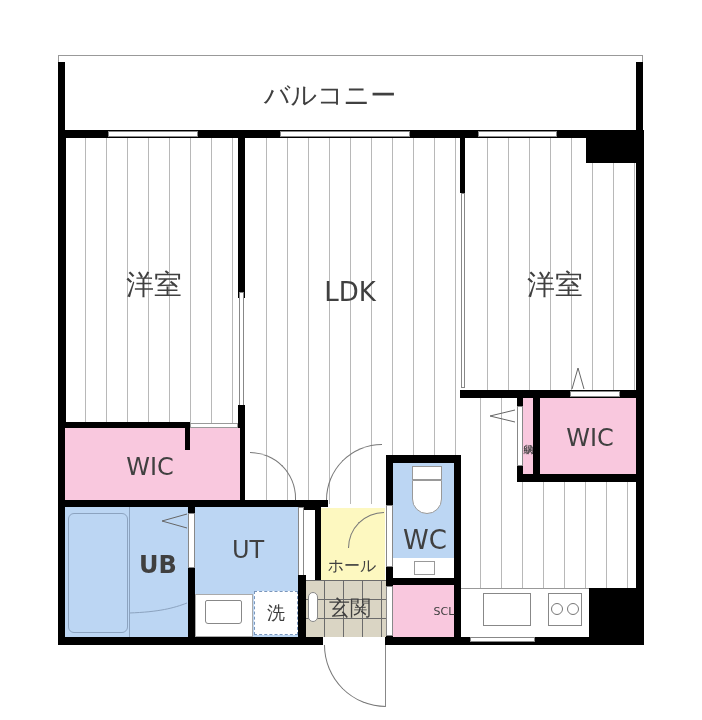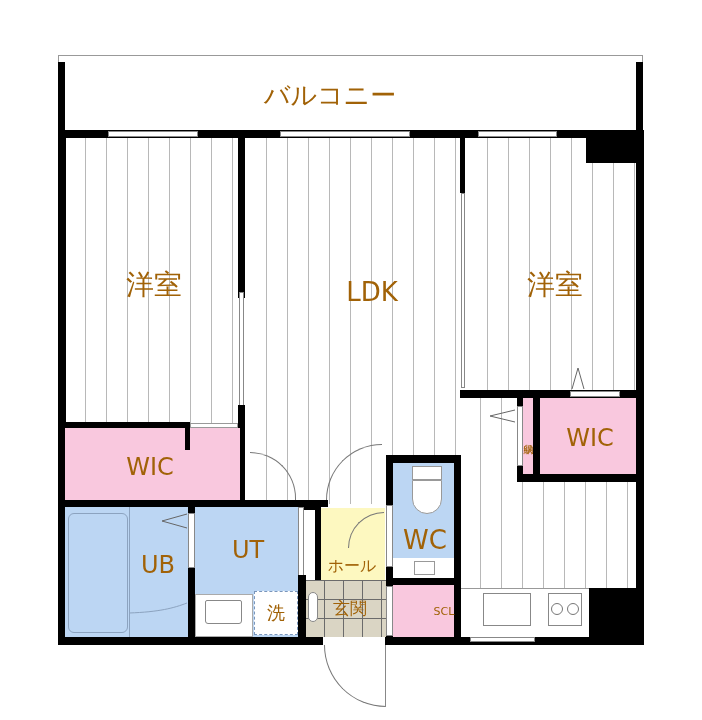--- a/index.html
+++ b/index.html
@@ -1,21 +1,21 @@
 <!DOCTYPE html>
 <html><head>
 <meta charset="utf-8">
 <style>
   html,body{margin:0;padding:0;background:#fff;}
   body{width:702px;height:720px;position:relative;overflow:hidden;font-family:"DejaVu Sans","Liberation Sans",sans-serif;}
   .abs{position:absolute;box-sizing:border-box;}
   .wall{position:absolute;background:#000;}
   .floor{position:absolute;background:#fff;
     background-image:repeating-linear-gradient(90deg, transparent 0, transparent 20px, #b8b8b8 20px, #b8b8b8 21px);}
-  .label{position:absolute;color:#a16207;white-space:nowrap;transform:translate(-50%,-50%);}
+  .label{position:absolute;color:#404040;white-space:nowrap;transform:translate(-50%,-50%);}
   .pink{background:#f9c8de;}
   .blue{background:#bcd6f3;}
   .yellow{background:#fdf8c0;}
   .tile{background:#dad5c4;
     background-image:repeating-linear-gradient(90deg, transparent 0, transparent 18px, #6b6b6b 18px, #6b6b6b 19px),
                      repeating-linear-gradient(0deg, transparent 0, transparent 18px, #6b6b6b 18px, #6b6b6b 19px);}
   .window{position:absolute;background:#fff;border:1px solid #888;box-sizing:border-box;}
   .arc{position:absolute;border:1px solid #777;box-sizing:border-box;}
   svg{position:absolute;overflow:visible;}
 </style>
@@ -77,21 +77,21 @@
 
 <div class="abs blue" style="left:65px;top:507px;width:123px;height:130px;"></div>
 <div class="abs" style="left:68px;top:513px;width:60px;height:120px;border:1px solid #8ca3bf;border-radius:6px;"></div>
 <div class="abs" style="left:129px;top:507px;width:1px;height:130px;background:#8ca3bf;"></div>
 <svg style="left:129px;top:598px;" width="60" height="20">
     <path d="M0,15 C30,14 45,10 58,5" fill="none" stroke="#8ca3bf" stroke-width="1"></path>
   </svg>
 <svg style="left:160px;top:513px;" width="28" height="16">
     <polyline points="27,1 2,8 27,15" fill="none" stroke="#666" stroke-width="1"></polyline>
   </svg>
-<div class="label" style="left:158px;top:565px;font-size:24px;">UB</div>
+<div class="label" style="left:158px;top:565px;font-size:24px;font-weight:bold;">UB</div>
 <div class="wall" style="left:188px;top:507px;width:7px;height:130px;"></div>
 <div class="abs" style="left:188px;top:513px;width:7px;height:55px;background:#fff;border:1px solid #888;"></div>
 
 <div class="abs blue" style="left:195px;top:507px;width:103px;height:130px;"></div>
 <div class="abs" style="left:195px;top:594px;width:58px;height:43px;background:#fff;border:1px solid #aaa;"></div>
 <div class="abs" style="left:205px;top:600px;width:37px;height:24px;border:1px solid #888;border-radius:2px 2px 3px 3px;"></div>
 <div class="abs" style="left:254px;top:591px;width:44px;height:44px;background:#fff;border:1px dashed #7a96bb;"></div>
 <div class="label" style="left:276px;top:613px;font-size:18px;">洗</div>
 <div class="label" style="left:248px;top:550px;font-size:24px;">UT</div>
 <div class="wall" style="left:188px;top:500px;width:140px;height:7px;"></div>
@@ -102,21 +102,21 @@
 <div class="arc" style="left:250px;top:452px;width:46px;height:48px;border-left:none;border-bottom:none;border-radius:0 48px 0 0;"></div>
 <div class="arc" style="left:326px;top:444px;width:56px;height:56px;border-right:none;border-bottom:none;border-radius:56px 0 0 0;"></div>
 
 <div class="abs yellow" style="left:320px;top:508px;width:65px;height:72px;"></div>
 <div class="wall" style="left:315px;top:505px;width:6px;height:132px;"></div>
 <div class="arc" style="left:348px;top:512px;width:36px;height:36px;border-right:none;border-bottom:none;border-radius:36px 0 0 0;"></div>
 <div class="label" style="left:352px;top:566px;font-size:16px;">ホール</div>
 
 <div class="abs tile" style="left:306px;top:580px;width:80px;height:57px;"></div>
 <div class="abs" style="left:308px;top:592px;width:10px;height:30px;background:#fff;border:1px solid #888;border-radius:5px;"></div>
-<div class="label" style="left:350px;top:608px;font-size:17px;">玄関</div>
+<div class="label" style="left:350px;top:608px;font-size:21px;">玄関</div>
 <div class="arc" style="left:324px;top:645px;width:62px;height:62px;border-top:none;border-right:none;border-radius:0 0 0 62px;"></div>
 <div class="abs" style="left:385px;top:645px;width:1px;height:62px;background:#888;"></div>
 
 <div class="wall" style="left:386px;top:455px;width:75px;height:190px;"></div>
 <div class="abs blue" style="left:393px;top:463px;width:61px;height:95px;"></div>
 <div class="abs" style="left:412px;top:466px;width:30px;height:14px;background:#fff;border:1px solid #999;"></div>
 <div class="abs" style="left:412px;top:480px;width:30px;height:34px;background:#fff;border:1px solid #999;border-radius:0 0 15px 15px;"></div>
 <div class="label" style="left:425px;top:540px;font-size:26px;">WC</div>
 <div class="abs" style="left:393px;top:558px;width:61px;height:20px;background:#fff;"></div>
 <div class="abs" style="left:414px;top:561px;width:21px;height:14px;border:1px solid #999;"></div>
@@ -127,14 +127,14 @@
 <div class="label" style="left:444px;top:611px;font-size:11px;">SCL</div>
 
 <div class="abs" style="left:461px;top:588px;width:128px;height:49px;background:#fff;border-top:1px solid #999;"></div>
 <div class="abs" style="left:483px;top:593px;width:48px;height:33px;border:1px solid #888;"></div>
 <div class="abs" style="left:548px;top:593px;width:34px;height:33px;border:1px solid #888;"></div>
 <div class="abs" style="left:551px;top:603px;width:12px;height:12px;border:1px solid #777;border-radius:50%;"></div>
 <div class="abs" style="left:567px;top:603px;width:12px;height:12px;border:1px solid #777;border-radius:50%;"></div>
 <div class="wall" style="left:589px;top:588px;width:50px;height:50px;"></div>
 
 <div class="label" style="left:154px;top:285px;font-size:28px;">洋室</div>
-<div class="label" style="left:372px;top:292px;font-size:26px;">LDK</div>
+<div class="label" style="left:350px;top:292px;font-size:26px;">LDK</div>
 <div class="label" style="left:555px;top:285px;font-size:28px;">洋室</div>
 
 </body></html>

